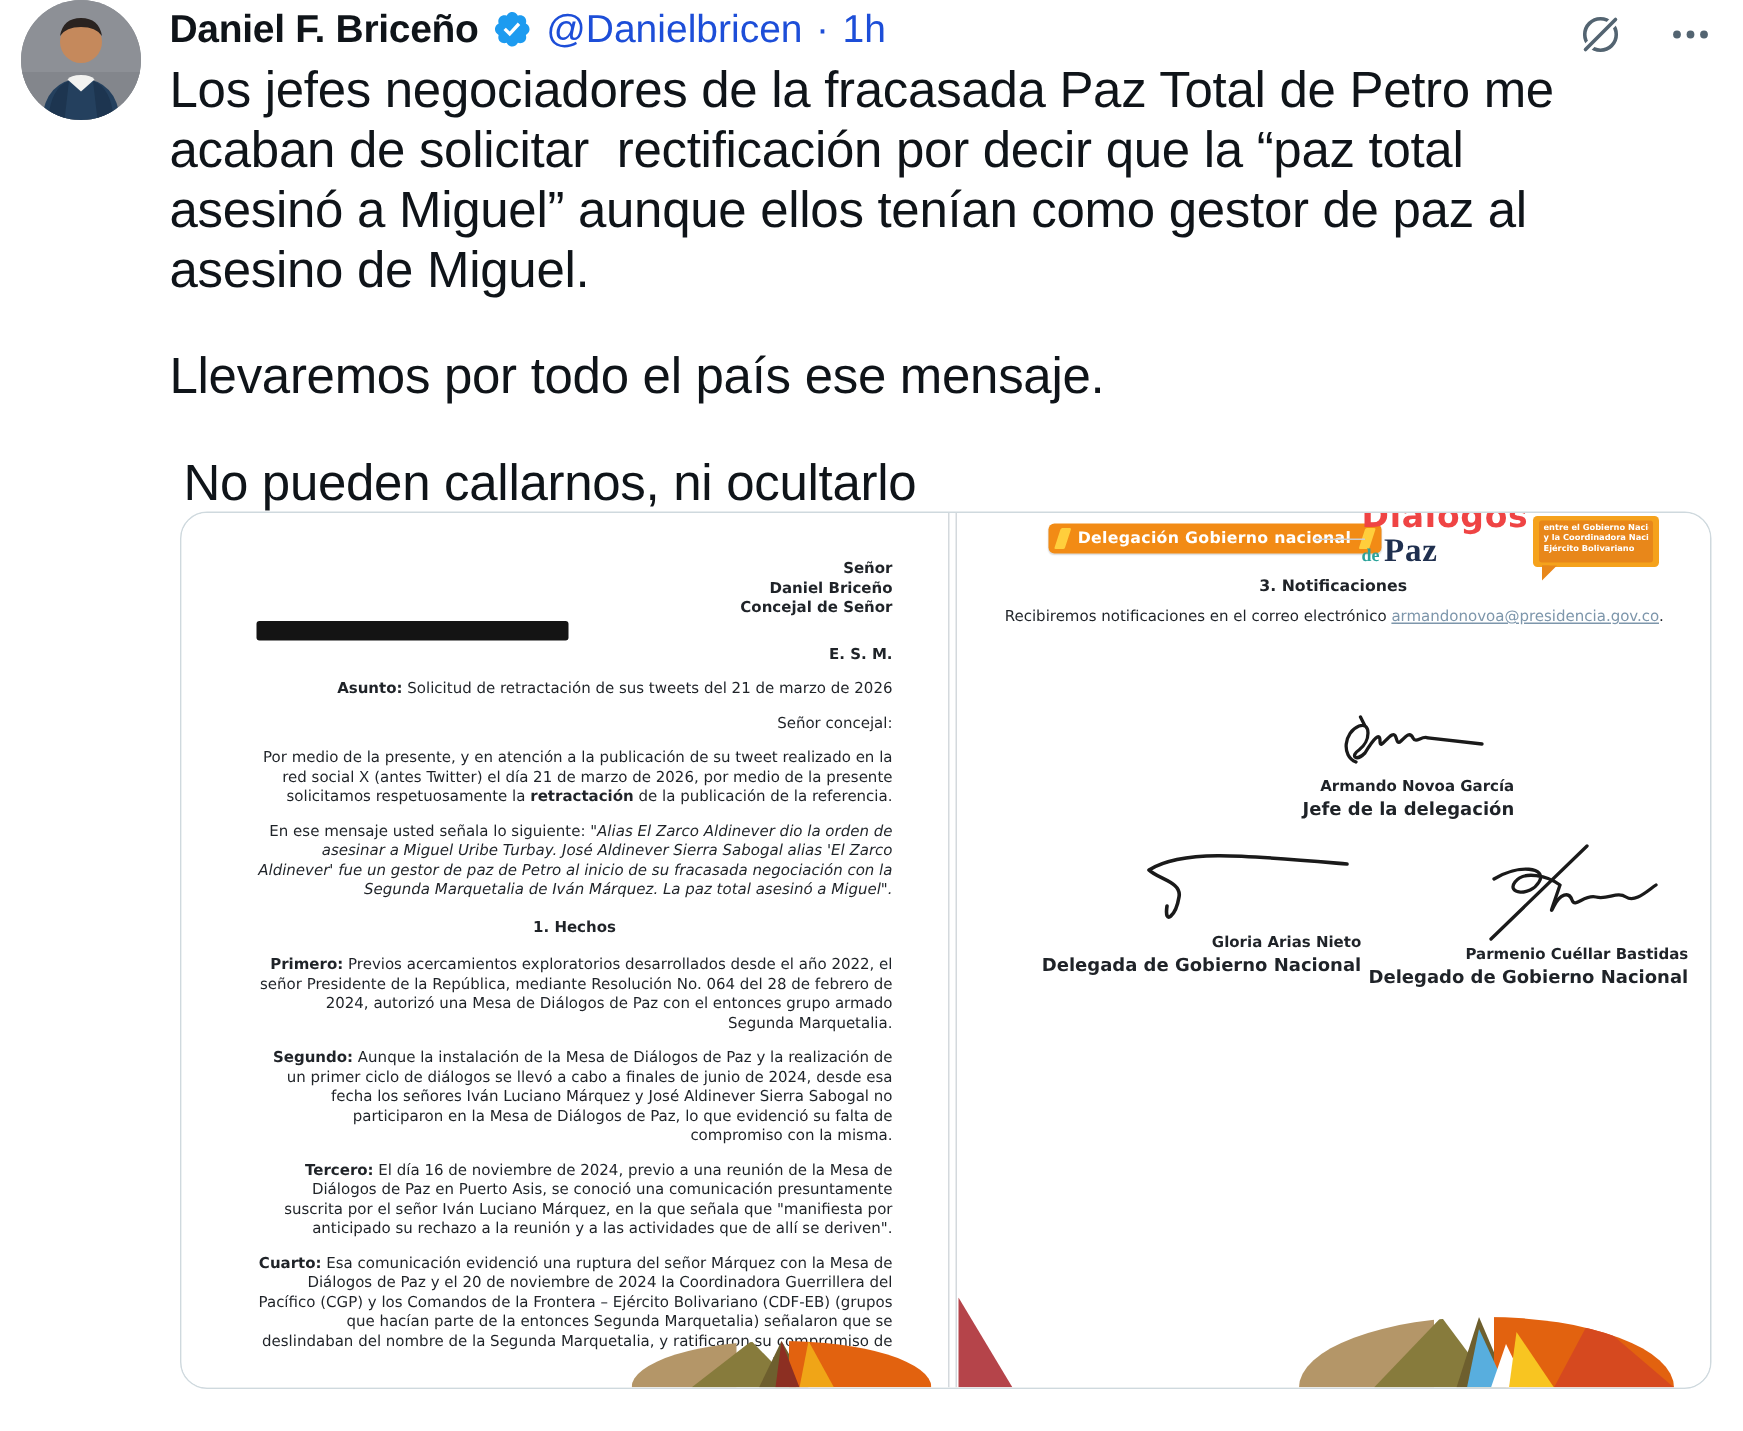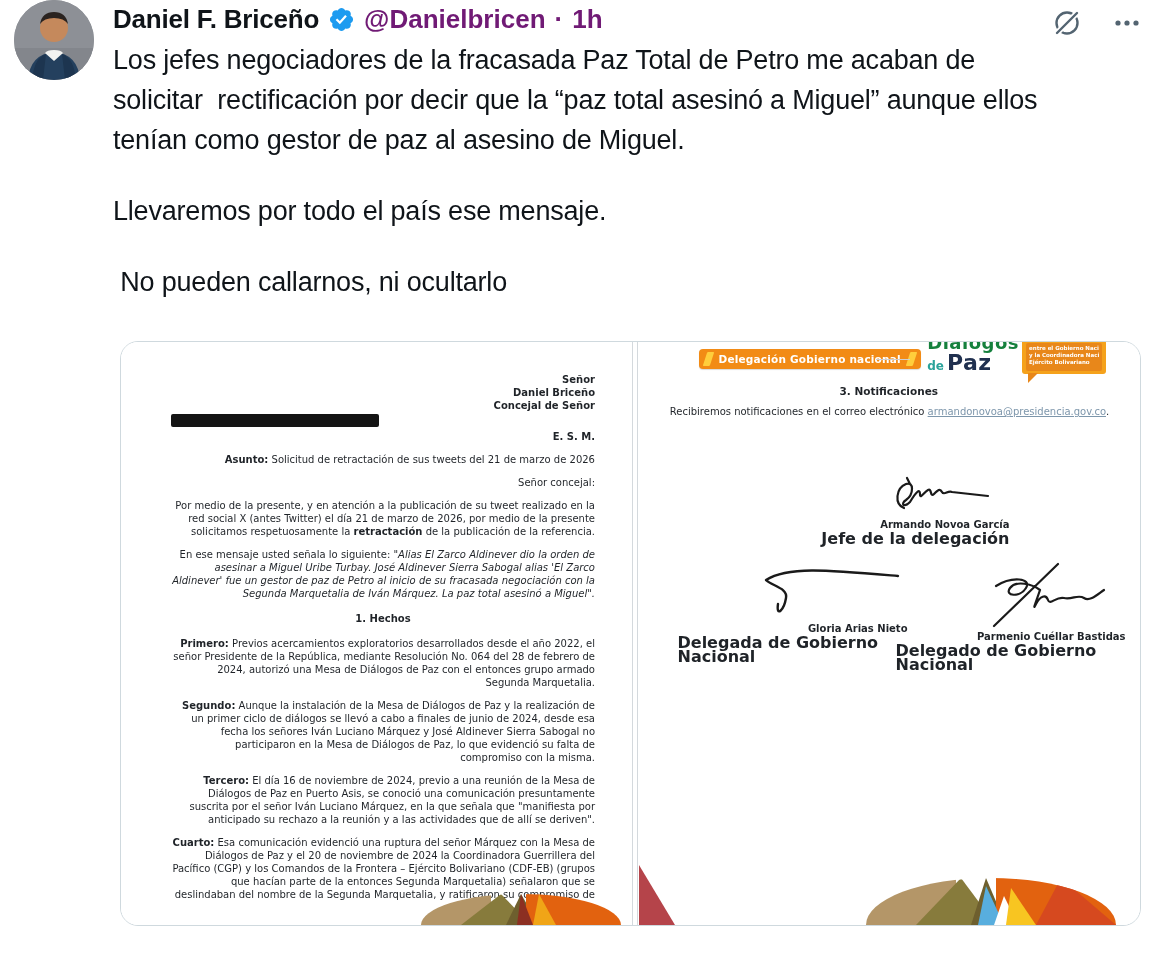--- a/index.html
+++ b/index.html
@@ -7,28 +7,28 @@
     font-family:"Liberation Sans", sans-serif; }
   .stage { position:relative; width:1162px; height:954px; background:#fff; }
 
   
   .avatar { position:absolute; left:14px; top:0; width:80px; height:80px;
     border-radius:50%; overflow:hidden; background:#8d9096; }
   .hdr-line { position:absolute; left:113px; top:4px; display:flex; align-items:center; gap:9px;
     font-size:26px; white-space:nowrap; }
   .author { font-weight:bold; color:#0f1419; letter-spacing:-.2px; }
   .badge { width:27px; height:27px; display:inline-block; }
-  .handle, .dot-sep, .timestamp { color:#701a75;font-weight:bold; }
+  .handle, .dot-sep, .timestamp { color:#1d4ed8; }
   .hdr-icons { position:absolute; top:6px; right:18px; display:flex; align-items:center; gap:26px; }
   .grok-btn, .more-btn { width:34px; height:34px; display:flex; align-items:center; justify-content:center;
     background:none; border:none; cursor:pointer; color:#536471; }
 
   
   .tweet-text { position:absolute; left:113px; top:40px; width:955px; color:#0f1419;
-    font-size:27px; line-height:40px; letter-spacing:-.2px; }
+    font-size:34px; line-height:40px; letter-spacing:-.2px; }
   .tweet-text p { white-space:pre-wrap; margin-bottom:31px; }
 
   
   .attachment { position:absolute; left:120px; top:341px; width:1021px; height:585px;
     border:1px solid #cfd9de; border-radius:18px; overflow:hidden; background:#fff;
     display:flex; }
   .page { position:relative; background:#ffffff; height:100%; overflow:hidden;
     font-family:"DejaVu Sans", sans-serif; color:#1f2328; }
   .page-left  { width:512px; border-right:1px solid #d4d9dd; }
   .page-gap   { width:4px; background:#fff; }
@@ -52,40 +52,40 @@
   .banner { position:absolute; left:61px; top:7px; height:20px; padding:0 6px;
     background:#f28b15; border-radius:4px; display:flex; align-items:center; gap:7px;
     box-shadow:0 1px 1px rgba(0,0,0,.15); }
   .banner .stripe { width:7px; height:14px; background:#ffce3c; transform:skewX(-18deg); border-radius:1px; }
   .banner .banner-text { color:#fff; font-weight:bold; font-size:10.5px; letter-spacing:.2px;
     font-family:"DejaVu Sans", sans-serif; }
   .banner-rule { position:absolute; left:238px; top:17px; width:34px; height:1px; background:#cfcfcf; }
 
   .paz-logo { position:absolute; right:34px; top:-8px; display:flex; align-items:flex-end; }
   .paz-words { display:flex; flex-direction:column; align-items:flex-start; line-height:1; }
-  .paz-top { font-weight:bold; font-size:18px; color:#15803d; letter-spacing:.5px; }
-  .paz-bottom { display:flex; align-items:baseline; gap:3px; }
+  .paz-top { font-weight:bold; font-size:22px; color:#ef4444; letter-spacing:.5px; }
+  .paz-bottom { display:flex; align-items:baseline; gap:3px;font-family:Liberation Serif, serif; }
   .paz-de { color:#2ba39b; font-size:12px; font-weight:bold; }
   .paz-paz { color:#20304f; font-size:22px; font-weight:bold; letter-spacing:.5px; }
   .paz-bubble { position:relative; margin-left:3px; width:84px; height:34px; background:#f5a21c;
     border-radius:3px; padding:3px 4px; }
   .paz-bubble::after { content:""; position:absolute; left:6px; bottom:-9px;
     border:5px solid transparent; border-top-color:#e8871a; border-left-color:#e8871a; }
   .bubble-inner { background:#e8871a; border-radius:2px; height:100%; padding:2px 3px; }
   .bubble-inner div { color:#fff; font-size:5.5px; line-height:7px; font-weight:bold;
     white-space:nowrap; overflow:hidden; }
 
   .notif-heading { position:absolute; left:0; top:43px; width:100%; text-align:center;
     font-weight:bold; font-size:10.5px; }
   .notif-line { position:absolute; left:24px; top:64px; width:456px; font-size:10px; text-align:center; }
   .email-link { color:#7d96ab; text-decoration:underline; }
 
   .sig { position:absolute; display:flex; flex-direction:column; align-items:flex-end; }
   .sig-name { font-weight:bold; font-size:10px; line-height:14px; }
-  .sig-title { font-weight:bold; font-size:16px; line-height:14px; }
+  .sig-title { font-weight:bold; font-size:12px; line-height:14px; }
   .sig-chief { left:132px; top:132px; width:240px; }
   .sig-g { left:40px; top:218px; width:230px; }
   .sig-p { left:258px; top:218px; width:230px; }
 
   .decor-tri { position:absolute; left:0; bottom:0; width:38px; height:60px; }
   .decor-right { position:absolute; bottom:0; left:228px; width:250px; height:47px; }
 </style>
 </head>
 <body>
 

